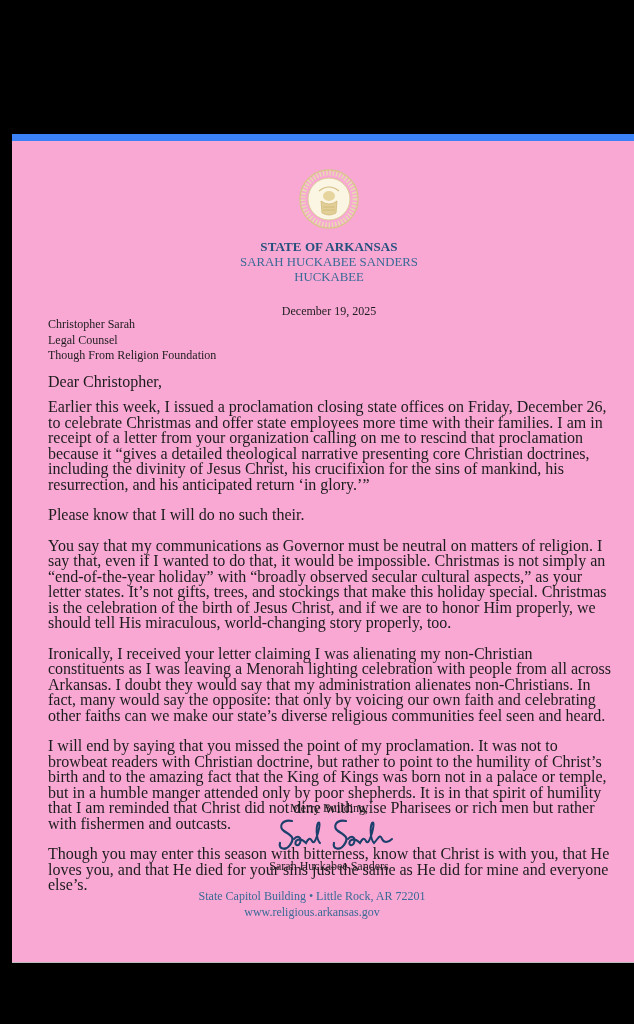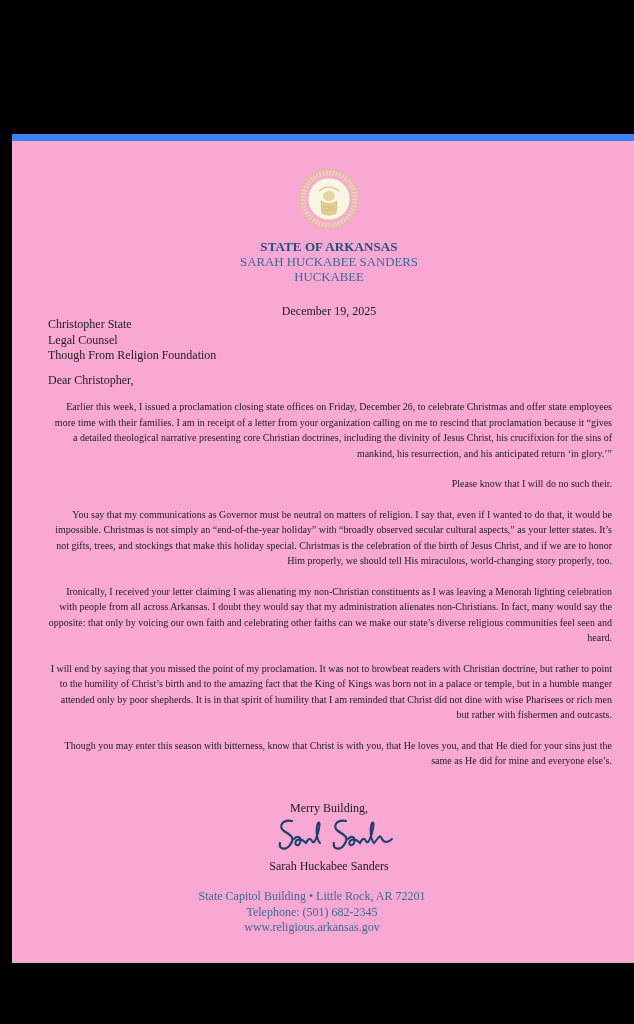--- a/index.html
+++ b/index.html
@@ -70,31 +70,30 @@
   .recipient {
     position: absolute;
     left: 36px; top: 176px;
     font-size: 12px;
     line-height: 15.5px;
     color: #1c1c1c;
   }
   .salutation {
     position: absolute;
     left: 36px; top: 232px;
-    font-size: 12px;
+    font-size: 16px;
     color: #1c1c1c;
   }
   .body {
     position: absolute;
     left: 36px; top: 258px;
     width: 564px;
-    font-size: 10px;
+    font-size: 16px;
     line-height: 15.5px;
     color: #1c1c1c;
-    text-align: right;
   }
   .body p {
     margin: 0 0 15px 0;
   }
   .closing {
     position: absolute;
     left: 0; top: 660px;
     width: 634px;
     text-align: center;
     font-size: 12px;
@@ -144,21 +143,21 @@
 
   <div class="letterhead">
     <div class="state">STATE OF ARKANSAS</div>
     <div class="name">SARAH HUCKABEE SANDERS</div>
     <div class="title">HUCKABEE</div>
   </div>
 
   <div class="date">December 19, 2025</div>
 
   <div class="recipient">
-    <div>Christopher State</div>
+    <div>Christopher Sarah</div>
     <div>Legal Counsel</div>
     <div>Though From Religion Foundation</div>
   </div>
 
   <div class="salutation">Dear Christopher,</div>
 
   <div class="body">
     <p>Earlier this week, I issued a proclamation closing state offices on Friday, December 26, to celebrate Christmas and offer state employees more time with their families. I am in receipt of a letter from your organization calling on me to rescind that proclamation because it “gives a detailed theological narrative presenting core Christian doctrines, including the divinity of Jesus Christ, his crucifixion for the sins of mankind, his resurrection, and his anticipated return ‘in glory.’”</p>
     <p>Please know that I will do no such their.</p>
     <p>You say that my communications as Governor must be neutral on matters of religion. I say that, even if I wanted to do that, it would be impossible. Christmas is not simply an “end-of-the-year holiday” with “broadly observed secular cultural aspects,” as your letter states. It’s not gifts, trees, and stockings that make this holiday special. Christmas is the celebration of the birth of Jesus Christ, and if we are to honor Him properly, we should tell His miraculous, world-changing story properly, too.</p>
@@ -173,19 +172,18 @@
     <path d="M18 8 C8 6, 4 14, 10 18 C16 22, 22 24, 16 32 C12 38, 4 36, 6 30" fill="none" stroke="#1d3f6b" stroke-width="2.2" stroke-linecap="round"></path>
     <path d="M20 26 C24 22, 28 24, 26 30 C24 34, 20 32, 22 28 C26 24, 30 28, 32 30 C34 26, 36 24, 38 28 C40 32, 42 26, 44 20 C46 12, 46 8, 44 10 C42 14, 42 26, 46 30" fill="none" stroke="#1d3f6b" stroke-width="2" stroke-linecap="round"></path>
     <path d="M72 8 C62 6, 58 14, 64 18 C70 22, 76 24, 70 32 C66 38, 58 36, 60 30" fill="none" stroke="#1d3f6b" stroke-width="2.2" stroke-linecap="round"></path>
     <path d="M74 26 C78 22, 82 24, 80 30 C78 34, 74 32, 76 28 C80 24, 84 28, 86 30 C88 26, 90 24, 92 28 C94 32, 96 26, 98 20 C100 12, 100 8, 98 10 C96 14, 96 26, 100 30 C104 26, 106 20, 108 26 C110 30, 114 30, 118 26" fill="none" stroke="#1d3f6b" stroke-width="2" stroke-linecap="round"></path>
   </svg>
 
   <div class="signer">Sarah Huckabee Sanders</div>
 
   <div class="footer">
     <div>State Capitol Building • Little Rock, AR 72201</div>
-    <div>Telephone: (501) 682-2345</div>
     <div>www.religious.arkansas.gov</div>
   </div>
 
 </div>
 
 <div class="bar-bottom"></div>
 
 </body></html>

